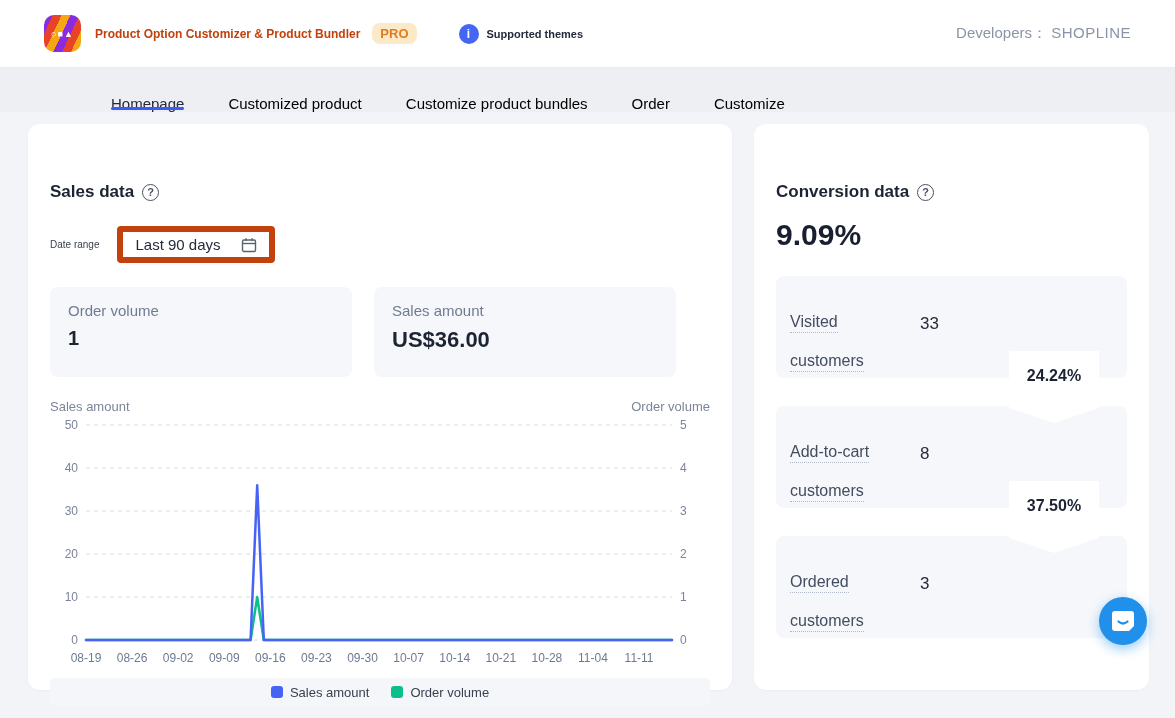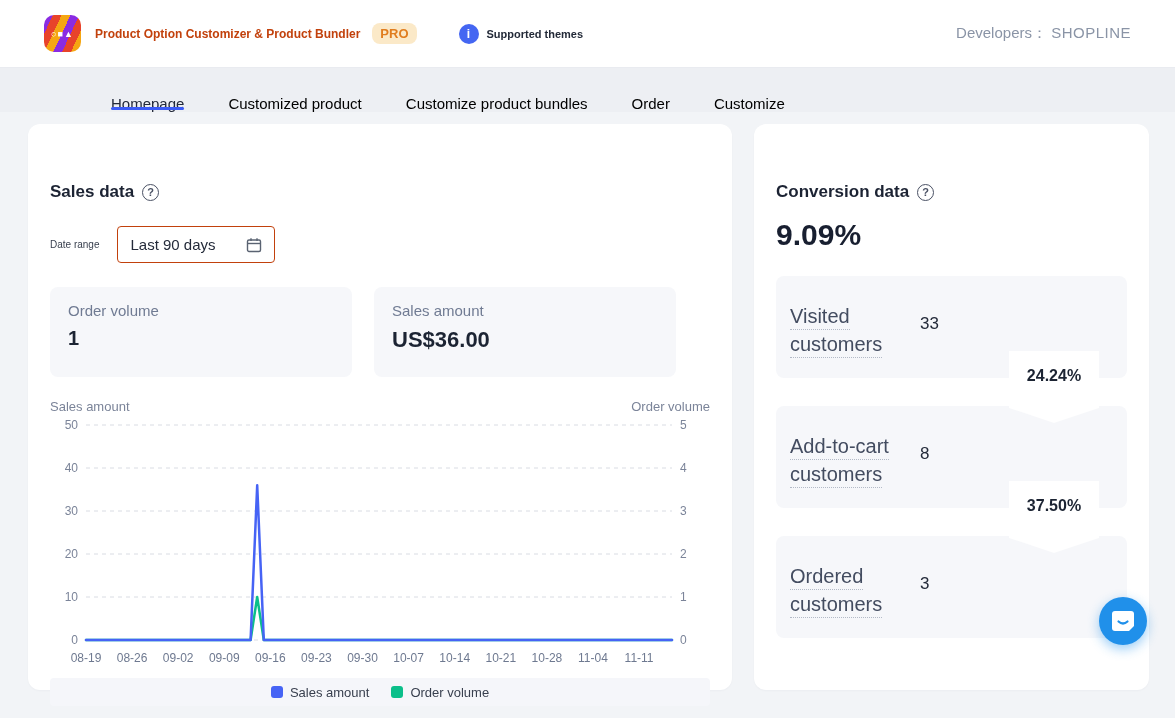--- a/index.html
+++ b/index.html
@@ -33,21 +33,21 @@
 
   .title-row { display:flex; align-items:center; gap:8px;margin-top:36px; }
   .title-row h2 { font-size:17px; font-weight:700; color:#1c2333; }
   .q-icon { width:17px; height:17px; border:1.5px solid #4a5164; border-radius:50%; color:#4a5164; font-size:11px; font-weight:700;
     display:inline-flex; align-items:center; justify-content:center; cursor:pointer; }
 
   
   .date-row { display:flex; align-items:center; margin-top:24px; }
   .date-label { font-size:10px; color:#39404f; margin-right:18px; }
   .date-select { display:flex; align-items:center; justify-content:space-between; width:158px; height:37px; padding:0 12px;
-    background:#fff; border:1px solid #c2410c; border-radius:4px; font-size:15px; color:#242b3a; cursor:pointer;
+    background:#fff; border:6px solid #c2410c; border-radius:4px; font-size:15px; color:#242b3a; cursor:pointer;
     font-family:inherit; }
 
   
   .stats { display:flex; gap:22px; margin-top:24px; }
   .stat { width:302px; height:90px; background:#f6f7fa; border-radius:8px; padding:15px 18px; }
   .stat .lb { font-size:15px; color:#707b93; }
   .stat .vl { font-size:20px; font-weight:700; color:#1c2433; margin-top:8px; }
   .stat .vl.big { font-size:22px; }
 
   
@@ -55,21 +55,21 @@
   svg.chart { display:block; width:658px; height:252px; }
   .legend { margin-top:10px; height:28px; background:#f5f6fa; border-radius:4px; display:flex; align-items:center; justify-content:center; gap:22px; }
   .lg-item { display:flex; align-items:center; gap:7px; font-size:13px; color:#39404f; cursor:pointer; }
   .lg-sw { width:12px; height:12px; border-radius:3px; }
 
   
   .rate { font-size:30px; font-weight:700; color:#181f30; margin-top:16px; }
   .steps { position:relative; margin-top:24px; }
   .step { height:102px; background:#f6f7fa; border-radius:8px; margin-bottom:28px; position:relative; }
   .step:last-child { margin-bottom:0; }
-  .step .lb { position:absolute; left:14px; top:26px; width:120px; font-size:20px; color:#434c60; line-height:28px; }
+  .step .lb { position:absolute; left:14px; top:26px; width:120px; font-size:16px; color:#434c60; line-height:39px; }
   .step .lb span { border-bottom:1px dotted #b3bac7; padding-bottom:2px; }
   .step .vl { position:absolute; left:144px; top:38px; font-size:17px; color:#242b3a; }
   .badge { position:absolute; right:28px; width:90px; height:72px; background:#fff;
     clip-path:polygon(0 0,100% 0,100% 79%,50% 100%,0 79%);
     display:flex; justify-content:center; padding-top:16px; font-size:16px; font-weight:700; color:#1c2433;
     filter:drop-shadow(0 2px 6px rgba(30,40,80,.10)); z-index:2; }
   .badge.b1 { top:75px; } .badge.b2 { top:205px; }
 
   
   .chat { position:fixed; right:28px; bottom:73px; width:48px; height:48px; border-radius:50%; border:none;

